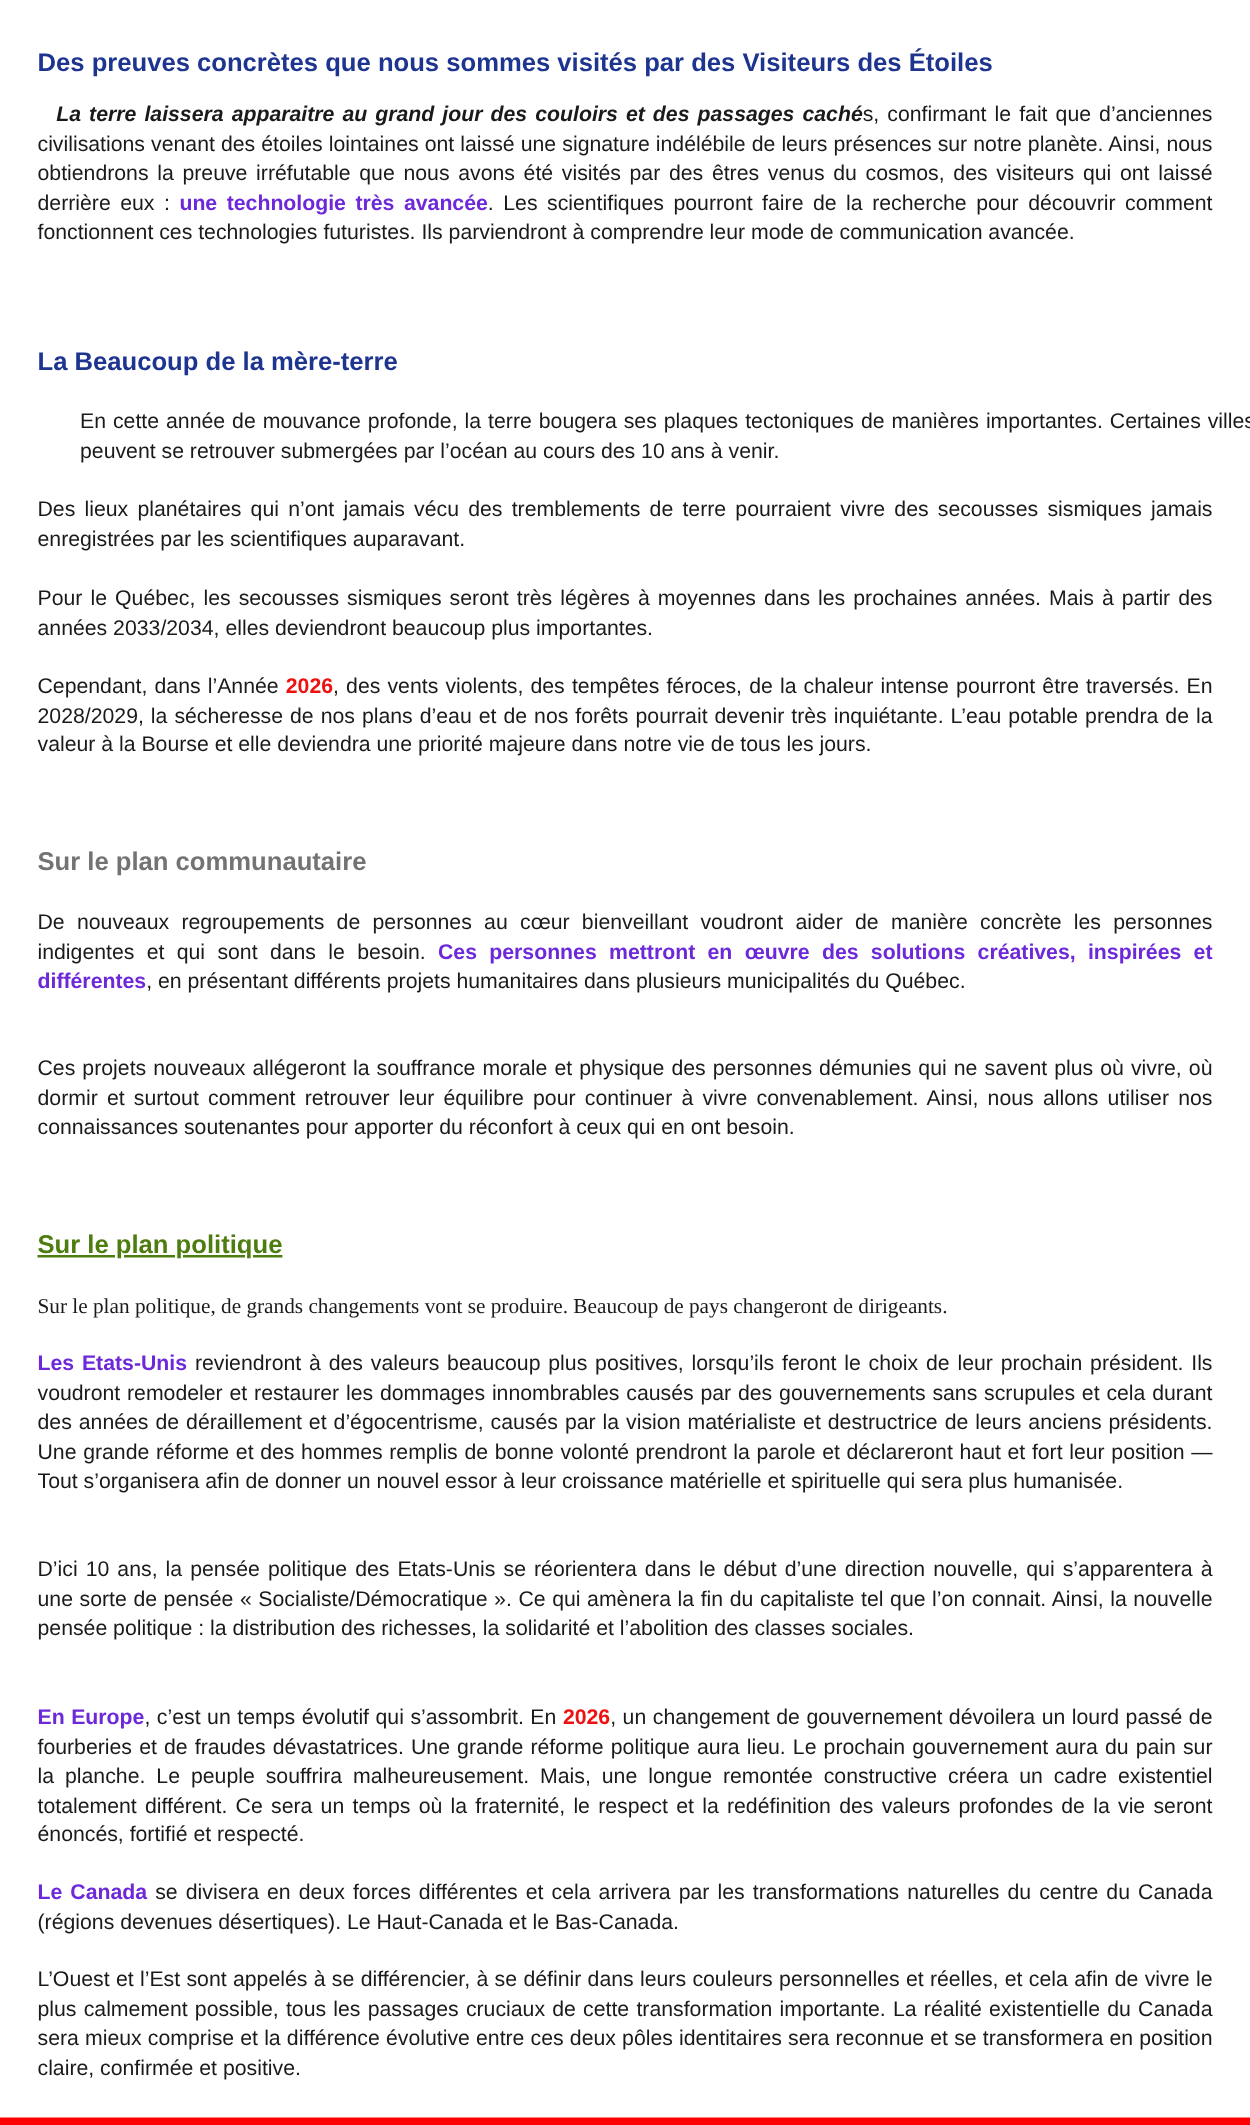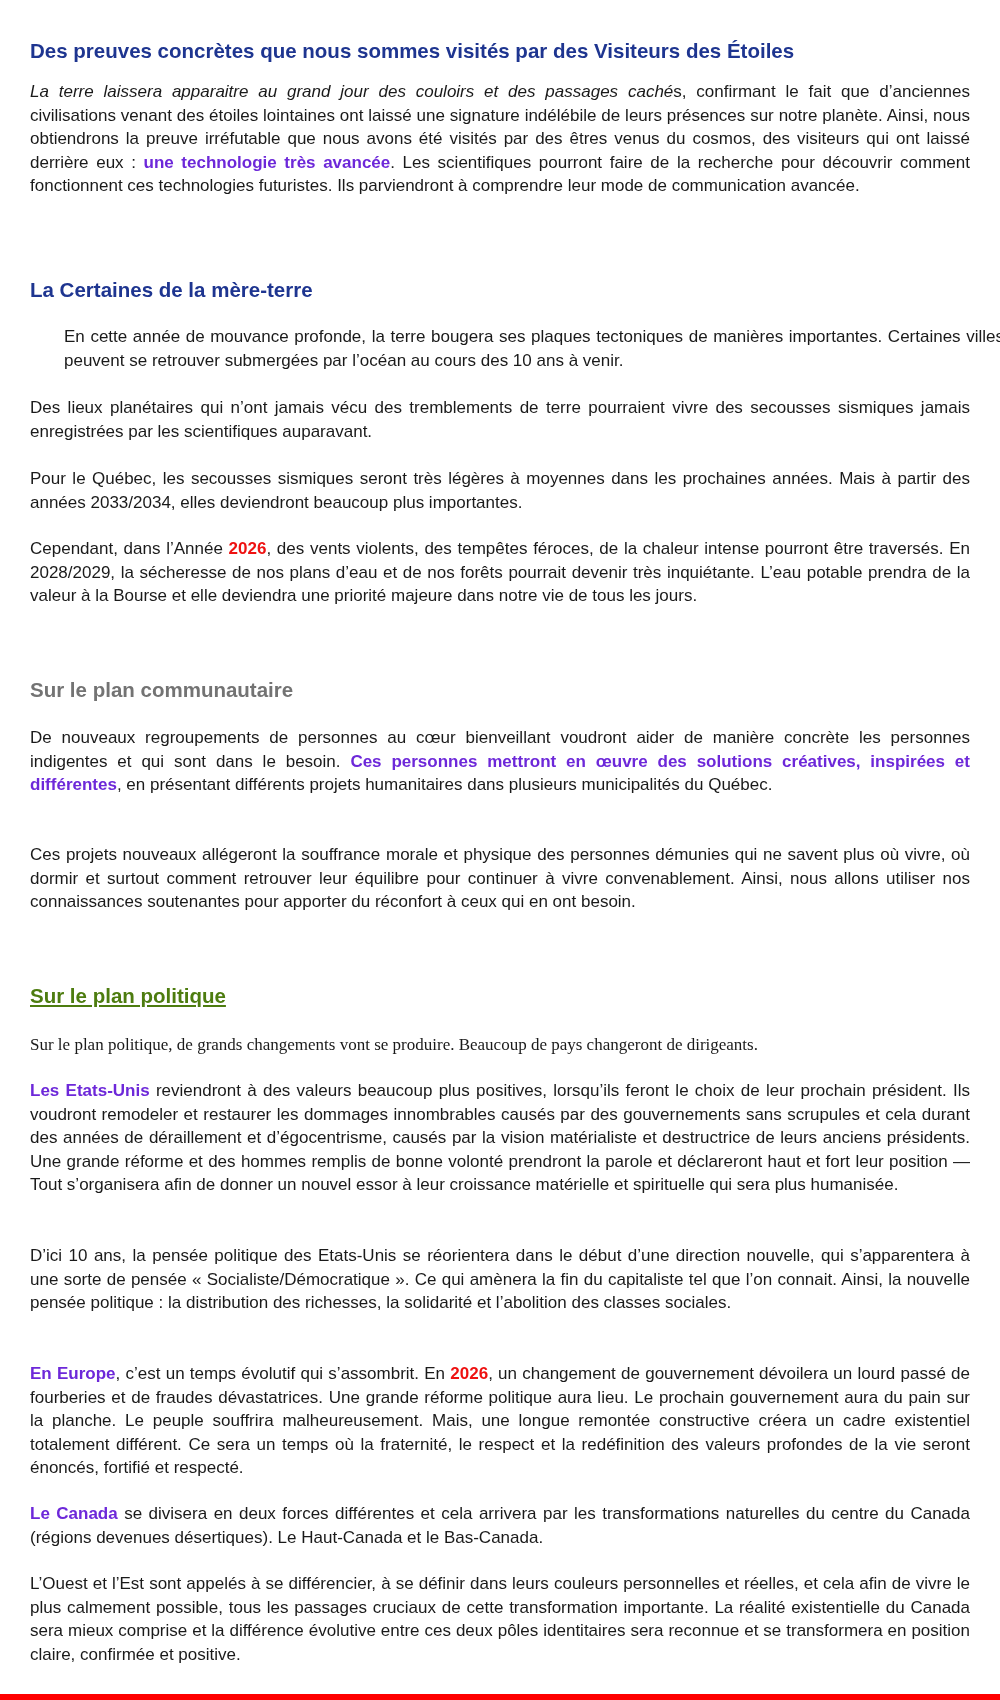--- a/index.html
+++ b/index.html
@@ -29,40 +29,40 @@
       margin: 0;
       line-height: 26px;
     }
     .para {
       font-size: 17px;
       line-height: 23.6px;
       text-align: justify;
       margin: 0;
     }
     .para b { font-weight: bold; color: #6d28d9; }
-    .para .bi { font-weight: normal; font-style: italic; }
+    .para .bi { font-weight: bold; font-style: italic; margin-left: 15px; }
     .para .red { color: #ee1111; font-weight: bold; }
     .red-bar {
       position: absolute;
       left: 0;
       bottom: 0;
       width: 1000px;
       height: 6px;
       background: #ff0000;
     }
   </style>
 </head>
 <body>
 
 <div class="page">
 
   <h2 class="section-title" style="position: absolute; top: 38px; left: 0px; color: rgb(30, 53, 144);">Des preuves concrètes que nous sommes visités par des Visiteurs des Étoiles</h2>
   <p class="para" style="position:absolute; top:80px; left:0; width:940px;"><span class="bi">La terre laissera apparaitre au grand jour des couloirs et des passages caché</span><span>s, confirmant le fait que d’anciennes civilisations venant des étoiles lointaines ont laissé une signature indélébile de leurs présences sur notre planète. Ainsi, nous obtiendrons la preuve irréfutable que nous avons été visités par des êtres venus du cosmos, des visiteurs qui ont laissé derrière eux : </span><b>une technologie très avancée</b><span>. Les scientifiques pourront faire de la recherche pour découvrir comment fonctionnent ces technologies futuristes. Ils parviendront à comprendre leur mode de communication avancée.</span></p>
 
-  <h2 class="section-title" style="position: absolute; top: 277px; left: 0px; color: rgb(30, 53, 144);">La Certaines de la mère-terre</h2>
+  <h2 class="section-title" style="position: absolute; top: 277px; left: 0px; color: rgb(30, 53, 144);">La Beaucoup de la mère-terre</h2>
   <p class="para" style="position:absolute; top:325px; left:0; width:940px;margin-left:34px;">En cette année de mouvance profonde, la terre bougera ses plaques tectoniques de manières importantes. Certaines villes peuvent se retrouver submergées par l’océan au cours des 10 ans à venir.</p>
   <p class="para" style="position:absolute; top:396px; left:0; width:940px;">Des lieux planétaires qui n’ont jamais vécu des tremblements de terre pourraient vivre des secousses sismiques jamais enregistrées par les scientifiques auparavant.</p>
   <p class="para" style="position:absolute; top:467px; left:0; width:940px;">Pour le Québec, les secousses sismiques seront très légères à moyennes dans les prochaines années. Mais à partir des années 2033/2034, elles deviendront beaucoup plus importantes.</p>
   <p class="para" style="position:absolute; top:537px; left:0; width:940px;"><span>Cependant, dans l’Année </span><span class="red" style="color: rgb(238, 17, 17);">2026</span><span>, des vents violents, des tempêtes féroces, de la chaleur intense pourront être traversés. En 2028/2029, la sécheresse de nos plans d’eau et de nos forêts pourrait devenir très inquiétante. L’eau potable prendra de la valeur à la Bourse et elle deviendra une priorité majeure dans notre vie de tous les jours.</span></p>
 
   <h2 class="section-title" style="position: absolute; top: 677px; left: 0px; color: #737373;">Sur le plan communautaire</h2>
   <p class="para" style="position:absolute; top:726px; left:0; width:940px;"><span>De nouveaux regroupements de personnes au cœur bienveillant voudront aider de manière concrète les personnes indigentes et qui sont dans le besoin. </span><b>Ces personnes mettront en œuvre des solutions créatives, inspirées et différentes</b><span>, en présentant différents projets humanitaires dans plusieurs municipalités du Québec.</span></p>
   <p class="para" style="position:absolute; top:843px; left:0; width:940px;">Ces projets nouveaux allégeront la souffrance morale et physique des personnes démunies qui ne savent plus où vivre, où dormir et surtout comment retrouver leur équilibre pour continuer à vivre convenablement. Ainsi, nous allons utiliser nos connaissances soutenantes pour apporter du réconfort à ceux qui en ont besoin.</p>
 
   <h2 class="section-title" style="position: absolute; top: 983px; left: 0px; color: #4d7c0f; text-decoration: underline;">Sur le plan politique</h2>

